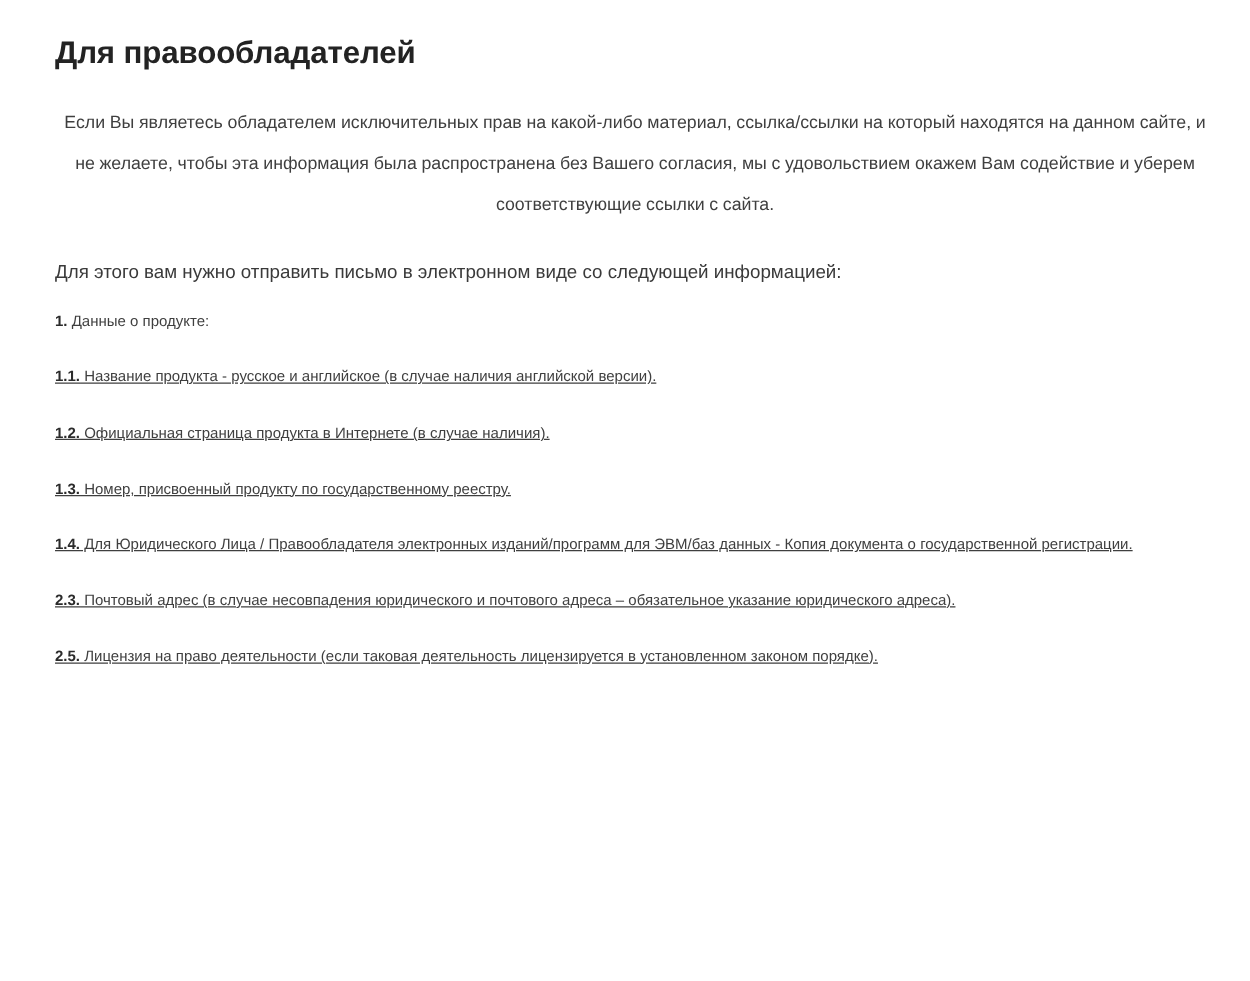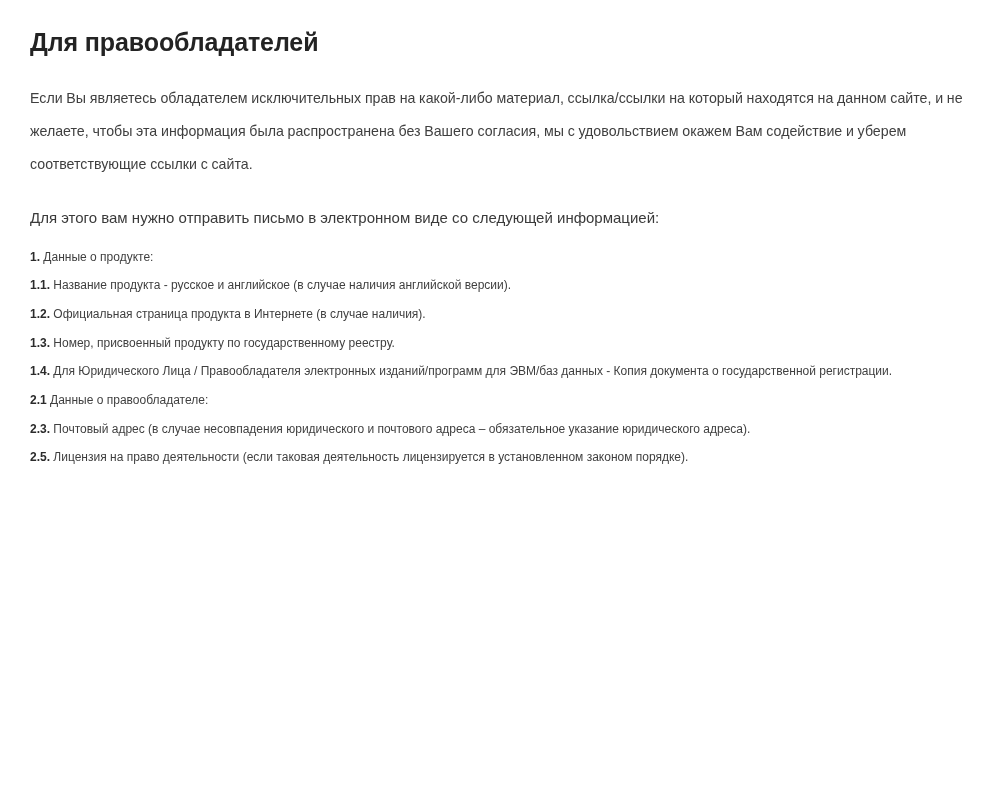--- a/index.html
+++ b/index.html
@@ -11,40 +11,41 @@
   body {
     width: 1000px;
     min-height: 785px;
     font-family: "Liberation Sans", "DejaVu Sans", sans-serif;
     -webkit-font-smoothing: antialiased;
   }
   .page {
     box-sizing: border-box;
     width: 1000px;
     min-height: 785px;
-    padding: 26px 28px 0 30px;
+    padding: 26px 28px 0 44px;
     background: #ffffff;
   }
   .page-title {
     margin: 0 0 0 0;
     padding: 0;
     font-size: 25px;
     line-height: 1.35;
     font-weight: bold;
     color: #232323;
     letter-spacing: -0.1px;
   }
   .intro {
     margin: 22px 0 0 0;
     padding: 0;
     font-size: 14.2px;
     line-height: 2.32;
     color: #3f3f3f;
     max-width: 944px;
     word-spacing: -0.2px;
+    text-align: center;
   }
   .section-title {
     margin: 26px 0 0 0;
     padding: 0;
     font-size: 15px;
     line-height: 1.48;
     font-weight: normal;
     color: #3a3a3a;
     max-width: 840px;
   }
@@ -55,21 +56,22 @@
   }
   .item {
     margin: 0;
     padding: 0 0 0 0;
     font-size: 12px;
     line-height: 1.72;
     color: #3f3f3f;
     max-width: 948px;
   }
   .item + .item {
-    margin-top: 8px;
+    margin-top: 24px;
+    text-decoration: underline;
   }
   .item-num {
     font-weight: bold;
     color: #2b2b2b;
   }
   .item-text {
     font-weight: normal;
   }
 </style>
 </head>
@@ -82,18 +84,17 @@
   <p class="intro">Если Вы являетесь обладателем исключительных прав на какой-либо материал, ссылка/ссылки на который находятся на данном сайте, и не желаете, чтобы эта информация была распространена без Вашего согласия, мы с удовольствием окажем Вам содействие и уберем соответствующие ссылки с сайта.</p>
 
   <h2 class="section-title">Для этого вам нужно отправить письмо в электронном виде со следующей информацией:</h2>
 
   <div class="item-list">
       <p class="item"><span class="item-num">1.</span><span class="item-text"> Данные о продукте:</span></p>
       <p class="item"><span class="item-num">1.1.</span><span class="item-text"> Название продукта - русское и английское (в случае наличия английской версии).</span></p>
       <p class="item"><span class="item-num">1.2.</span><span class="item-text"> Официальная страница продукта в Интернете (в случае наличия).</span></p>
       <p class="item"><span class="item-num">1.3.</span><span class="item-text"> Номер, присвоенный продукту по государственному реестру.</span></p>
       <p class="item"><span class="item-num">1.4.</span><span class="item-text"> Для Юридического Лица / Правообладателя электронных изданий/программ для ЭВМ/баз данных - Копия документа о государственной регистрации.</span></p>
-      <p class="item"><span class="item-num">2.1</span><span class="item-text"> Данные о правообладателе:</span></p>
       <p class="item"><span class="item-num">2.3.</span><span class="item-text"> Почтовый адрес (в случае несовпадения юридического и почтового адреса – обязательное указание юридического адреса).</span></p>
       <p class="item"><span class="item-num">2.5.</span><span class="item-text"> Лицензия на право деятельности (если таковая деятельность лицензируется в установленном законом порядке).</span></p>
     </div>
 
 </div>
 
 </body></html>

